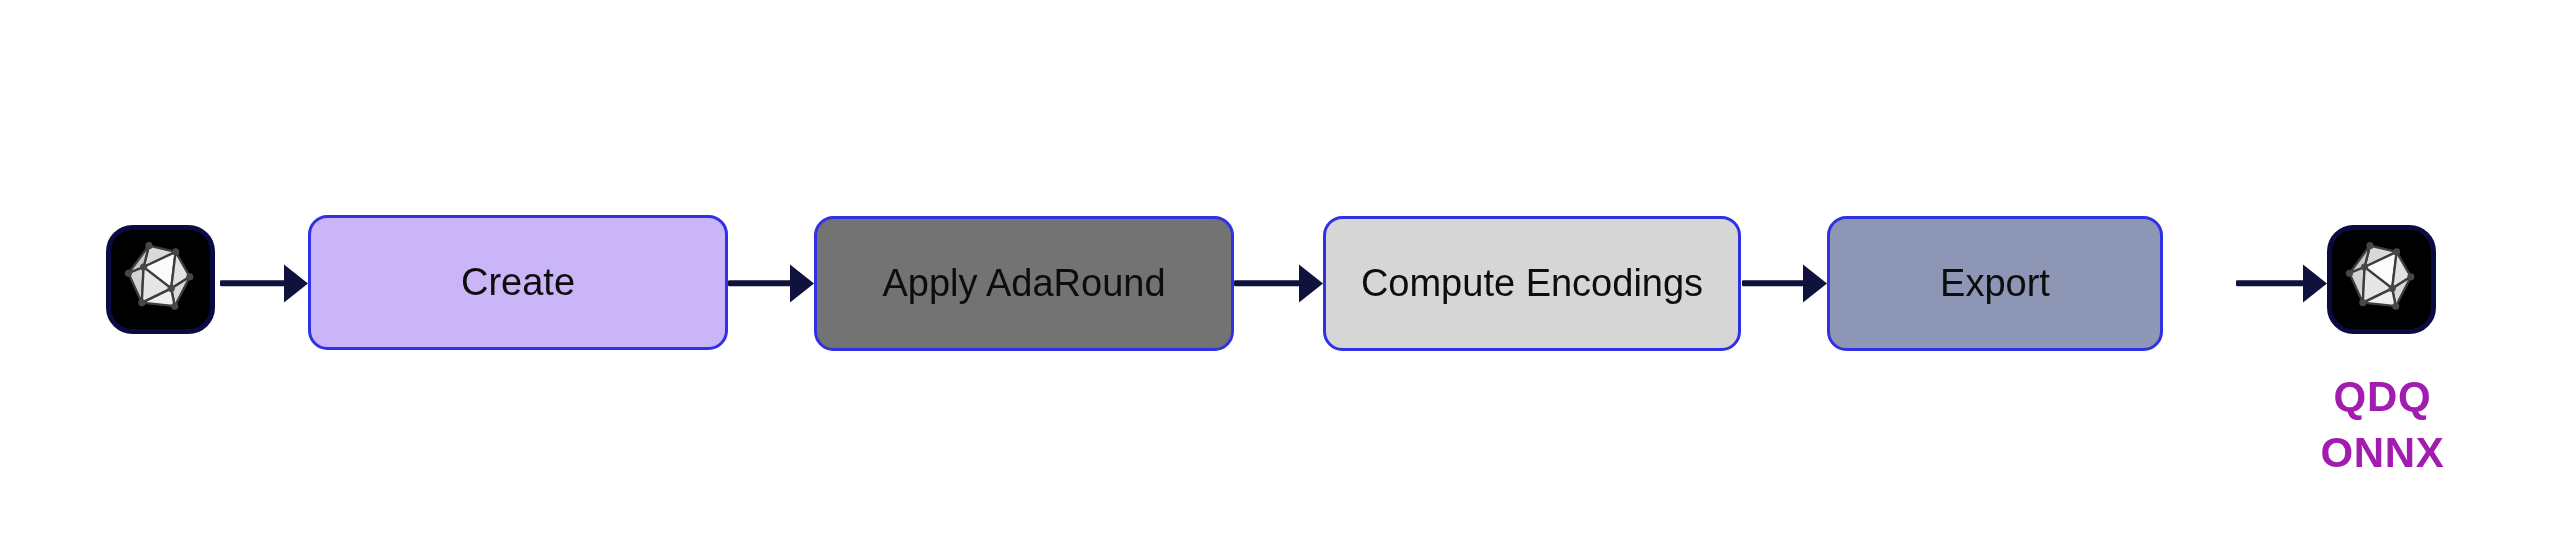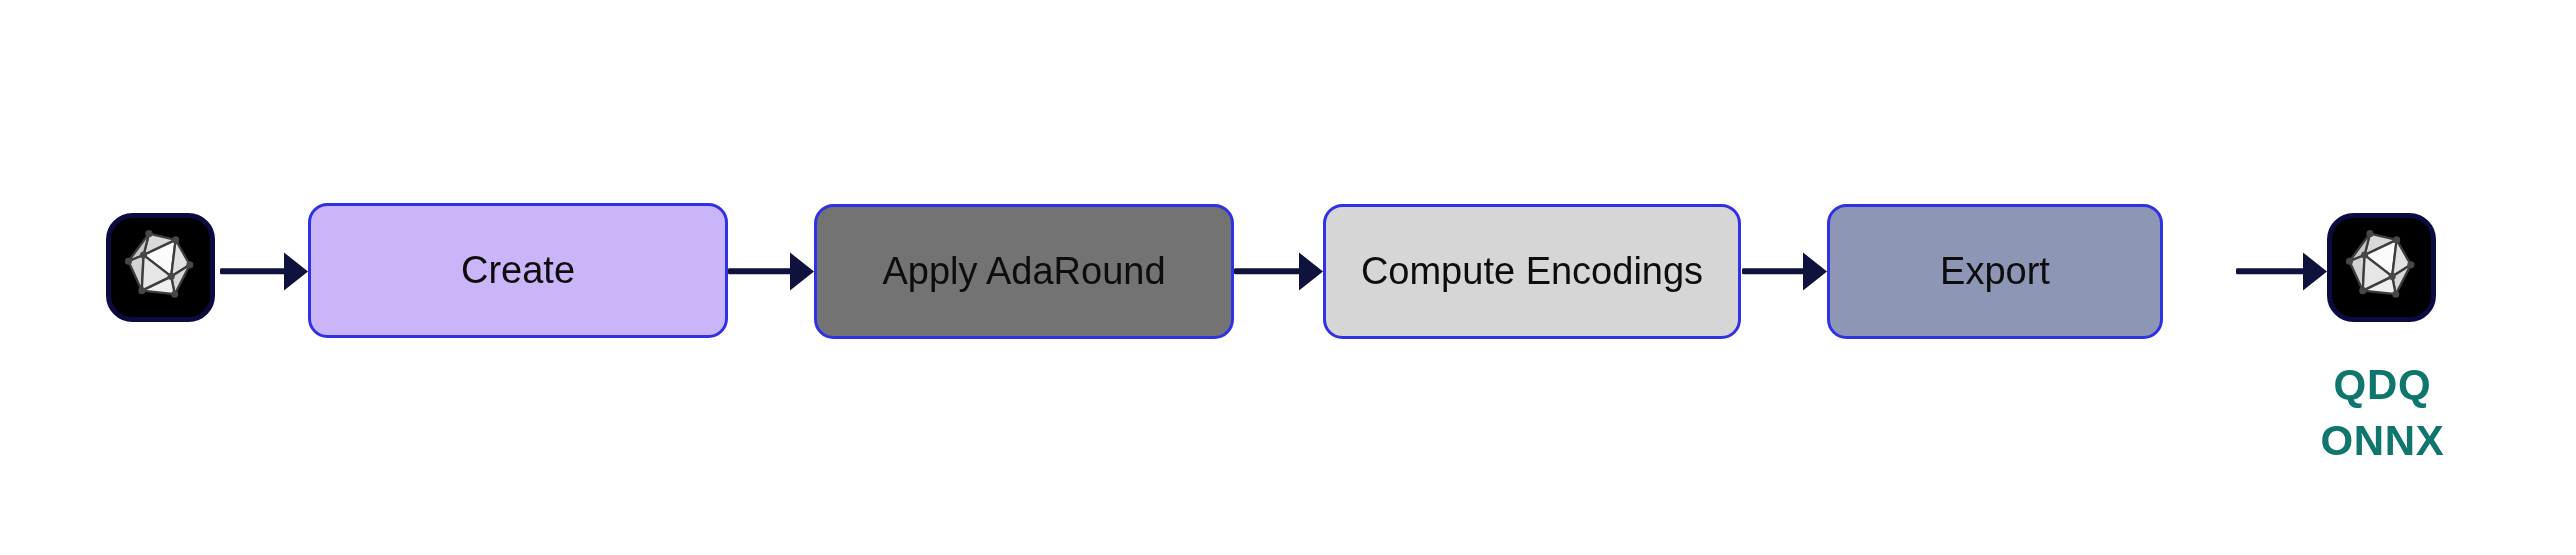--- a/index.html
+++ b/index.html
@@ -1,20 +1,20 @@
 <!DOCTYPE html>
 <html style="font-size:11px"><head>
 <meta charset="utf-8">
 <style>
   html,body{margin:0;padding:0;background:#ffffff;}
   body{
     width:2576px;height:556px;position:relative;overflow:hidden;
     font-family:"Liberation Sans", sans-serif;
   }
-  .canvas{position:absolute;inset:0;background:#ffffff;}
+  .canvas{position:absolute;inset:0;background:#ffffff;margin-top:12px;}
 
   
   .icon-node{
     position:absolute;width:99px;height:99px;
     background:#000000;border:5.6px solid #0b0b42;border-radius:26.5px;
     display:flex;align-items:center;justify-content:center;box-sizing:content-box;
   }
   .icon-node svg{width:89px;height:89px;display:block;}
 
   
@@ -35,21 +35,21 @@
   }
   .arrow .head{
     position:absolute;right:0;top:50%;transform:translateY(-50%);
     width:0;height:0;border-left:24px solid #0e123c;
     border-top:19px solid transparent;border-bottom:19px solid transparent;
   }
 
   
   .output-label{
     position:absolute;width:251px;text-align:center;
-    font-size:42px;font-weight:bold;line-height:56px;color:#0f766e;
+    font-size:42px;font-weight:bold;line-height:56px;color:#a21caf;
     letter-spacing:0.7px;
   }
 </style>
 </head>
 <body>
 
 <div class="canvas">
 
   <div class="icon-node" style="left:106px;top:213px;">
     <svg viewBox="0 0 100 100">

